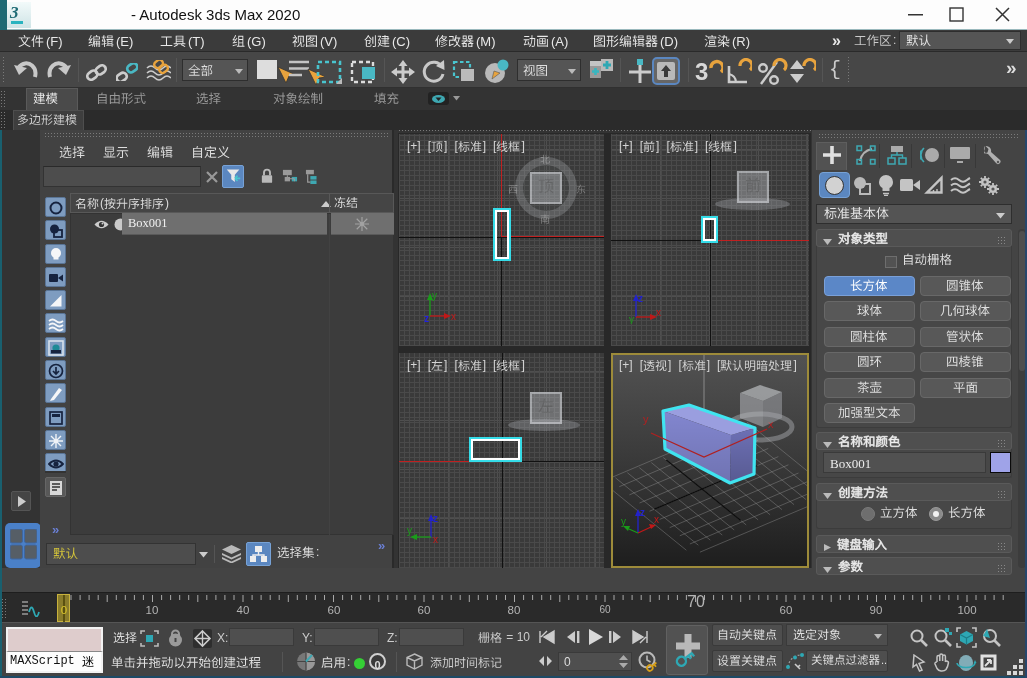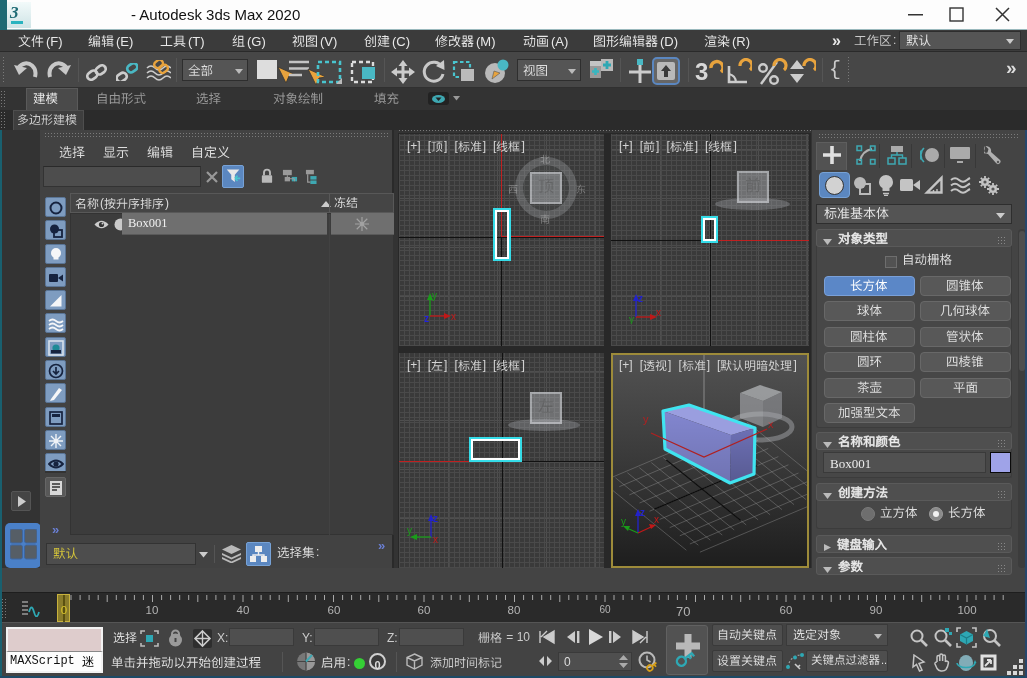--- a/index.html
+++ b/index.html
@@ -1328,21 +1328,21 @@
         <line x1="985.1" y1="2" x2="985.1" y2="7"></line>
         <line x1="994.1" y1="2" x2="994.1" y2="7"></line>
         <line x1="1003.2" y1="2" x2="1003.2" y2="7"></line>
       </svg>
  <div class="abs" style="left:132px;top:11px;width:40px;text-align:center;font-size:11.5px;color:#b4b4b4;">10</div>
       <div class="abs" style="left:223px;top:11px;width:40px;text-align:center;font-size:11.5px;color:#b4b4b4;">40</div>
       <div class="abs" style="left:314px;top:11px;width:40px;text-align:center;font-size:11.5px;color:#b4b4b4;">60</div>
       <div class="abs" style="left:404px;top:11px;width:40px;text-align:center;font-size:11.5px;color:#b4b4b4;">60</div>
       <div class="abs" style="left:494px;top:11px;width:40px;text-align:center;font-size:11.5px;color:#b4b4b4;">80</div>
       <div class="abs" style="left:585px;top:11px;width:40px;text-align:center;font-size:10px;color:#b4b4b4;">60</div>
-      <div class="abs" style="left:676px;top:11px;width:40px;text-align:left;font-size:13px;color:#b4b4b4;">70</div>
+      <div class="abs" style="left:676px;top:0;width:40px;text-align:center;font-size:16px;color:#b4b4b4;">70</div>
       <div class="abs" style="left:766px;top:11px;width:40px;text-align:center;font-size:11.5px;color:#b4b4b4;">60</div>
       <div class="abs" style="left:856px;top:11px;width:40px;text-align:center;font-size:11.5px;color:#b4b4b4;">90</div>
       <div class="abs" style="left:947px;top:11px;width:40px;text-align:center;font-size:11.5px;color:#b4b4b4;">100</div>
  <div class="abs" style="left:57px;top:1px;width:13px;height:28px;background:#8a7c2c;border:1px solid #c8b23c;">
    <div class="abs" style="left:5px;top:0;width:2px;height:28px;background:#5a5010;"></div>
       </div>
  <div class="abs" style="left:52px;top:11px;width:24px;text-align:center;font-size:11.5px;color:#d8c22a;">0</div>
 </div>
     <div class="abs" style="left:0;top:622px;width:1027px;height:56px;background:#434343;border-top:1px solid #555;">
       <div class="abs" style="left:6px;top:4px;width:97px;height:24px;background:#decccc;border:2px solid #f2f2f2;border-bottom:none;"></div>

